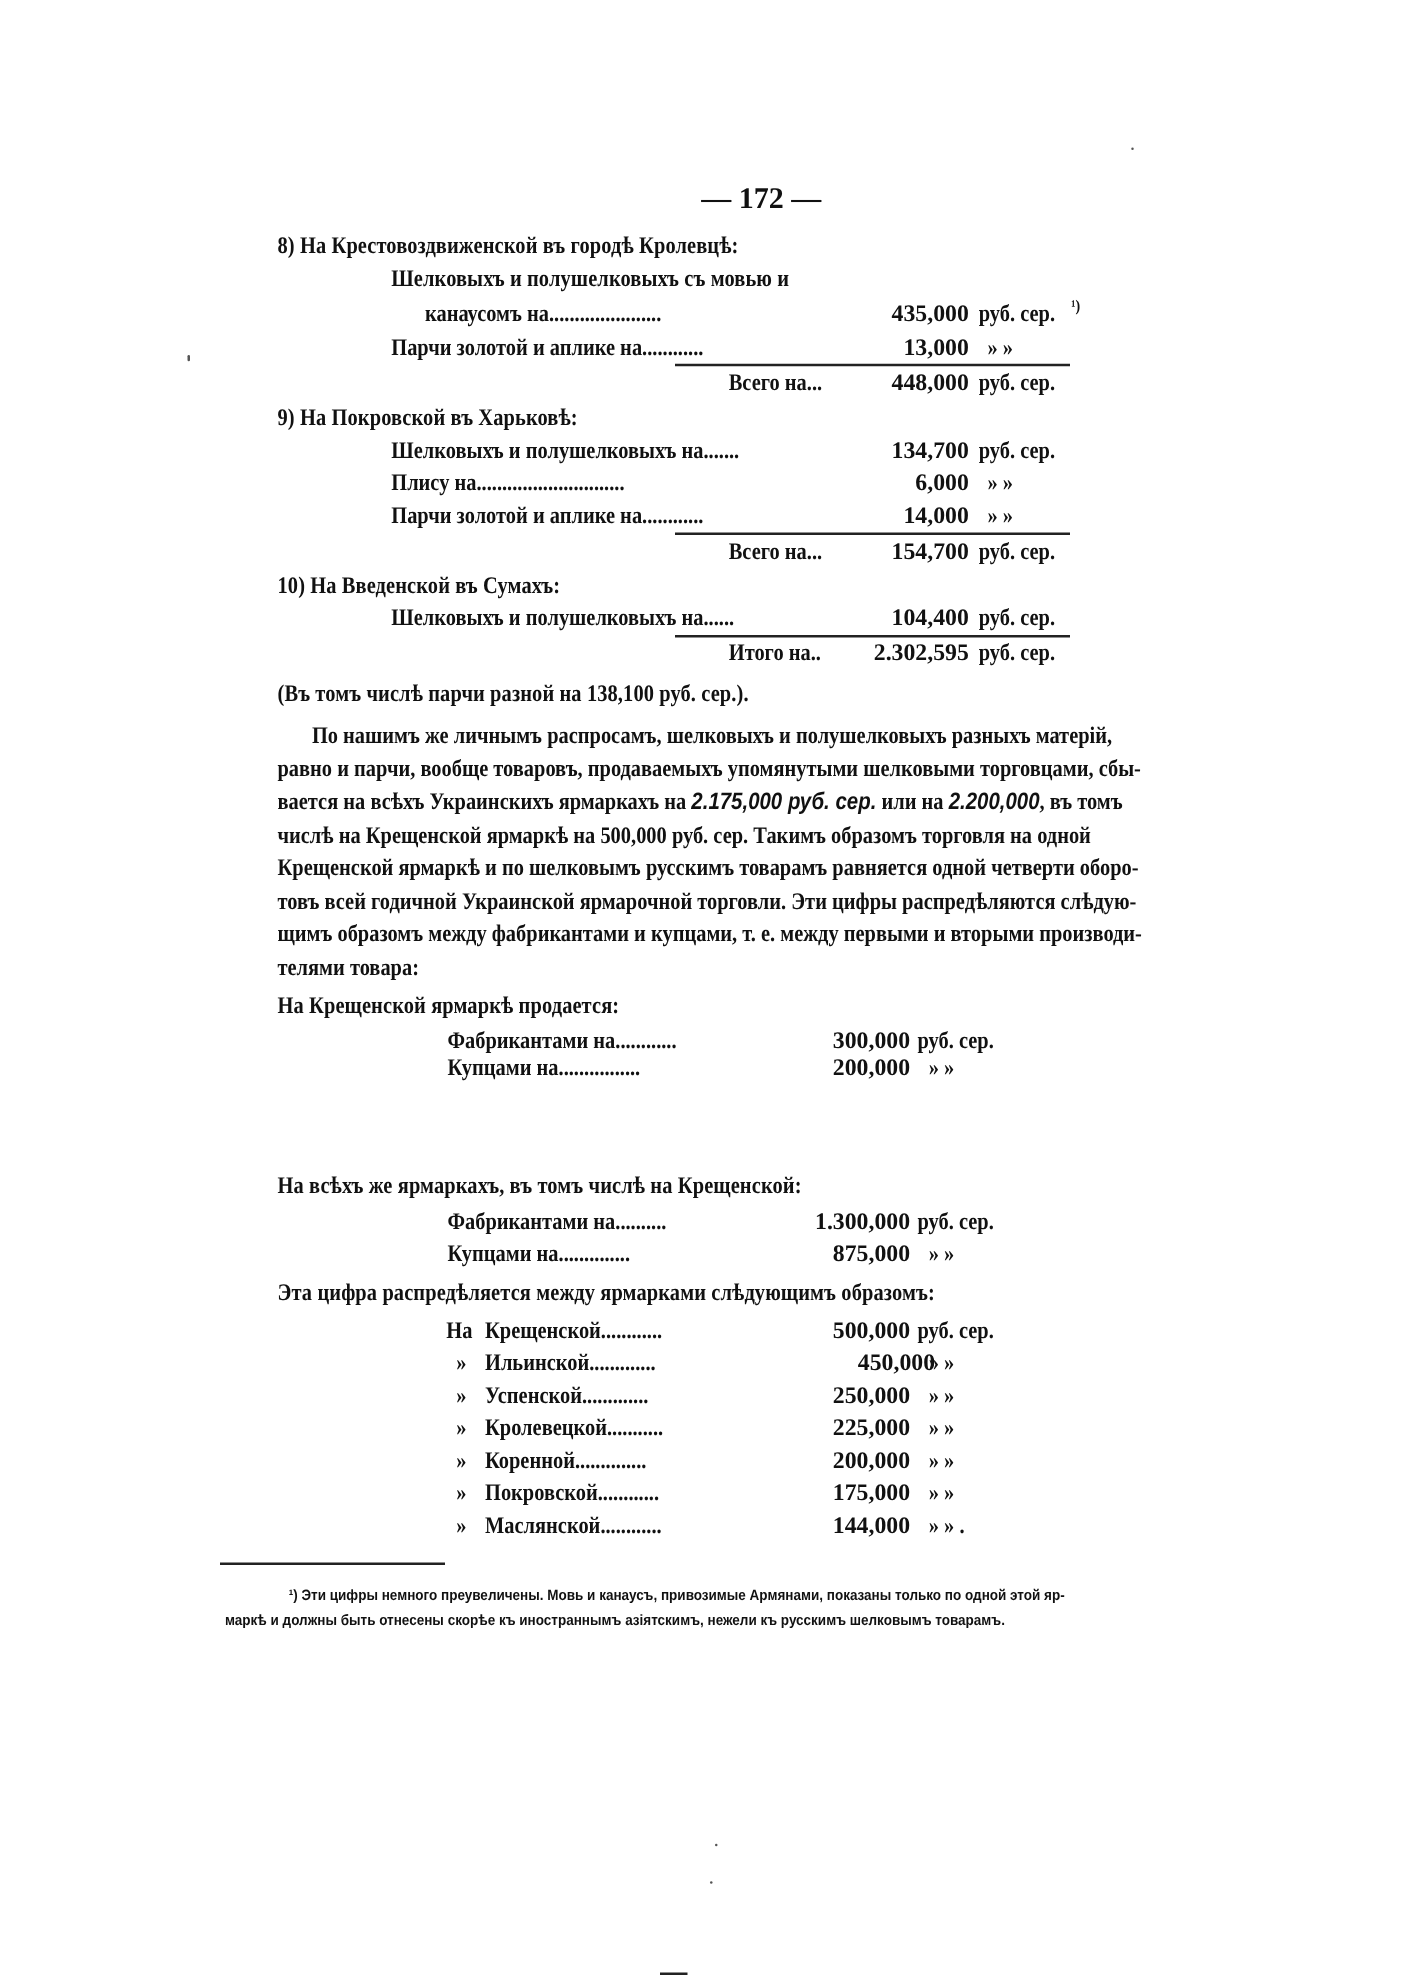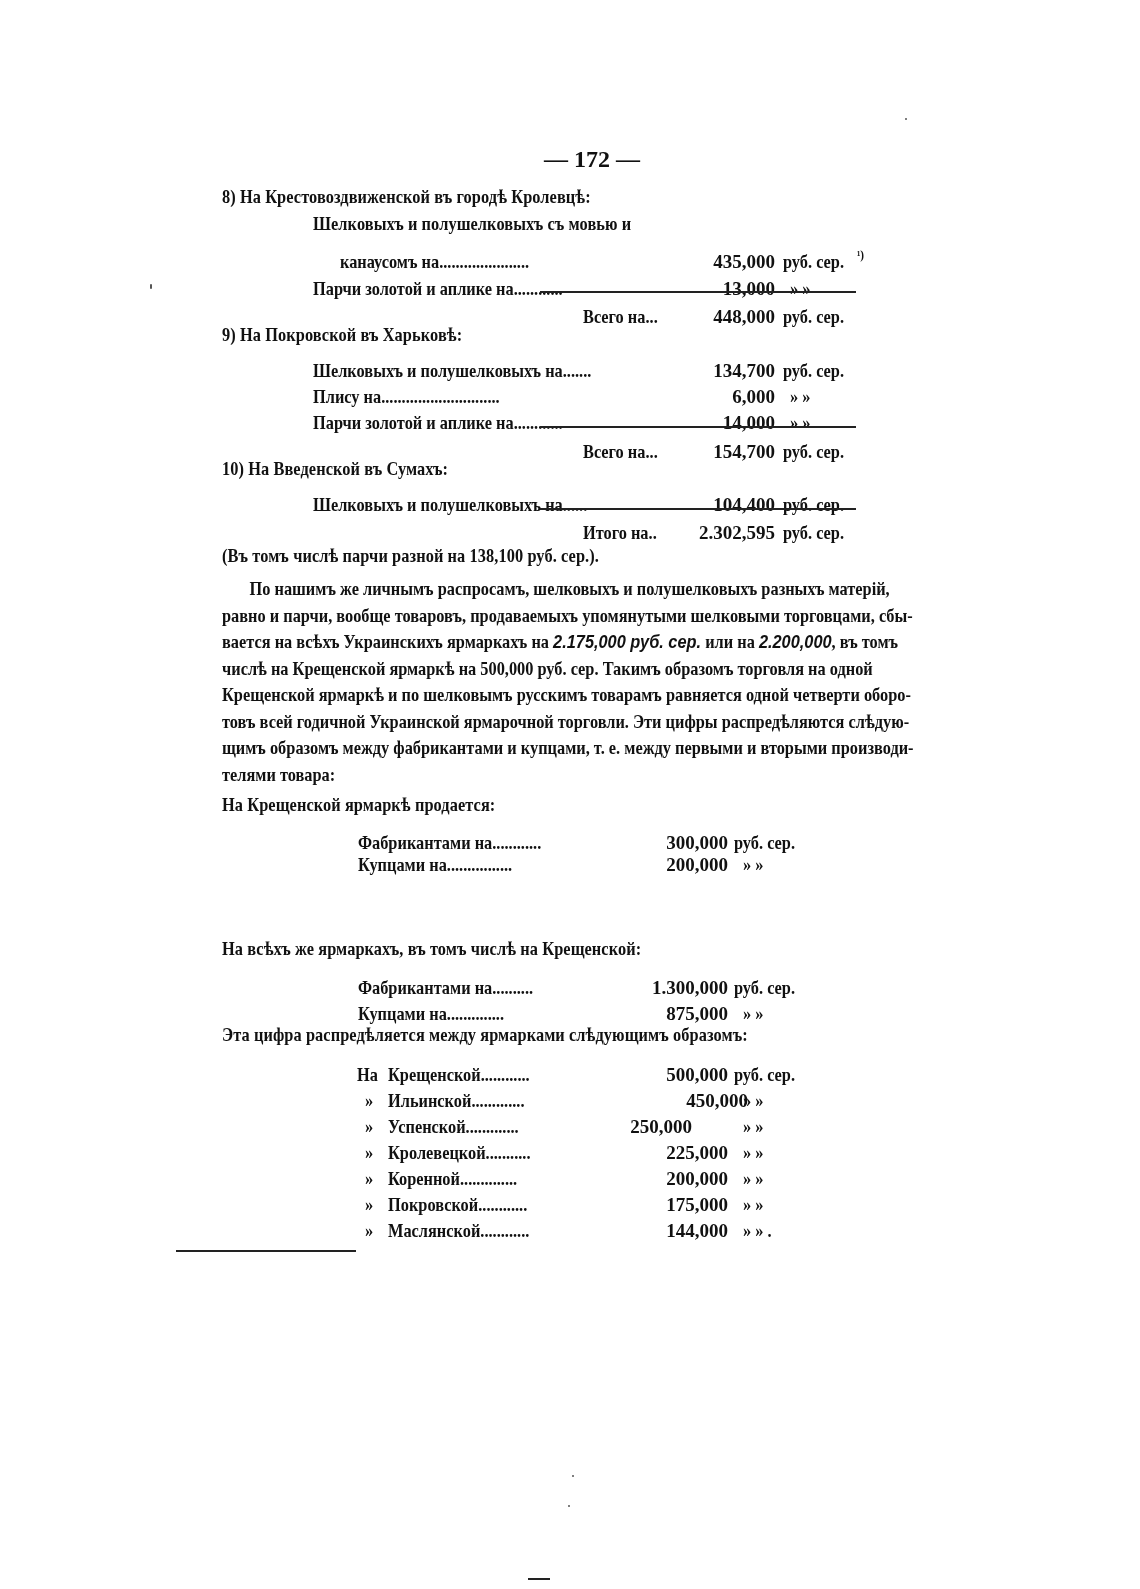--- a/index.html
+++ b/index.html
@@ -5,38 +5,38 @@
   html, body { margin: 0; padding: 0; background: #ffffff; }
   body {
     width: 1140px; height: 1589px; position: relative; overflow: hidden;
     font-family: "Liberation Serif", "DejaVu Serif", serif;
     color: #111;
   }
   .page { position: absolute; left: 0; top: 0; width: 1140px; height: 1589px; }
   .abs { position: absolute; white-space: nowrap; }
   .t { font-size: 19px; font-weight: bold; letter-spacing: 0.1px; transform: scaleX(0.86); transform-origin: left center; }
   .pn { font-size: 24px; font-weight: bold; }
-  .row { position: absolute; height: 24px; margin-top: 10px; }
+  .row { position: absolute; height: 24px; }
   .row .lbl { position: absolute; left: 0; top: 0; font-size: 19px; font-weight: bold; white-space: nowrap; transform: scaleX(0.86); transform-origin: left center; }
   .row .num { position: absolute; top: 0; font-size: 19px; font-weight: bold; text-align: right; white-space: nowrap; }
   .row .unit { position: absolute; top: 0; font-size: 19px; font-weight: bold; white-space: nowrap; transform: scaleX(0.86); transform-origin: left center; }
   .rule { position: absolute; height: 1.5px; background: #222; }
   .para { position: absolute; left: 222px; width: 780px; font-size: 19px; font-weight: bold; line-height: 26.5px; text-align: justify; }
   .para .line { display: block; white-space: nowrap; transform: scaleX(0.86); transform-origin: left center; }
   .it { font-style: italic; font-family: "Liberation Sans", "DejaVu Sans", sans-serif; font-weight: bold; }
   .fn { position: absolute; left: 222px; font-size: 12px; font-weight: bold; line-height: 20px; font-family: "Liberation Sans", "DejaVu Sans", sans-serif; }
   .fn .line { display: block; white-space: nowrap; transform: scaleX(0.9); transform-origin: left center; }
   .speck { position: absolute; width: 2px; height: 2px; background: #555; border-radius: 1px; }
 </style>
 </head>
 <body>
 
 <div class="page">
 
-  <div class="abs pn" style="left:544px; top:146px;">— 172 —</div>
+  <div class="abs pn" style="left:561px; top:146px;">— 172 —</div>
 
   <div class="abs t" style="left:222px; top:186px;">8) На Крестовоздвиженской въ городѣ Кролевцѣ:</div>
   <div class="abs t" style="left:313px; top:213px;">Шелковыхъ и полушелковыхъ съ мовью и</div>
   <div class="row" style="left:0; top:241px; width:1140px;">
     <span class="lbl" style="left:340px;">канаусомъ на......................</span>
     <span class="num" style="left:680px; width:95px;">435,000</span>
     <span class="unit" style="left:783px;">руб. сер.</span>
     <span class="unit" style="left:857px; font-size:13px; top:-4px;">¹)</span>
   </div>
   <div class="row" style="left:0; top:268px; width:1140px;">
@@ -134,21 +134,21 @@
   </div>
   <div class="row" style="left:0; top:1080px; width:1140px;">
     <span class="lbl" style="left:365px;">»</span>
     <span class="lbl" style="left:388px;">Ильинской.............</span>
     <span class="num" style="left:660px; width:88px;">450,000</span>
     <span class="unit" style="left:743px;">»     »</span>
   </div>
   <div class="row" style="left:0; top:1106px; width:1140px;">
     <span class="lbl" style="left:365px;">»</span>
     <span class="lbl" style="left:388px;">Успенской.............</span>
-    <span class="num" style="left:604px; width:88px;">250,000</span>
+    <span class="num" style="left:640px; width:88px;">250,000</span>
     <span class="unit" style="left:743px;">»     »</span>
   </div>
   <div class="row" style="left:0; top:1132px; width:1140px;">
     <span class="lbl" style="left:365px;">»</span>
     <span class="lbl" style="left:388px;">Кролевецкой...........</span>
     <span class="num" style="left:640px; width:88px;">225,000</span>
     <span class="unit" style="left:743px;">»     »</span>
   </div>
   <div class="row" style="left:0; top:1158px; width:1140px;">
     <span class="lbl" style="left:365px;">»</span>
@@ -164,20 +164,24 @@
   </div>
   <div class="row" style="left:0; top:1210px; width:1140px;">
     <span class="lbl" style="left:365px;">»</span>
     <span class="lbl" style="left:388px;">Маслянской............</span>
     <span class="num" style="left:640px; width:88px;">144,000</span>
     <span class="unit" style="left:743px;">»     »  .</span>
   </div>
 
   <div class="rule" style="left:176px; top:1250px; width:180px; height:2px;"></div>
 
+  <div class="fn" style="top:1266px; left:222px;">
+    <span class="line" style="padding-left:10px;">¹) Эти цифры немного преувеличены. Мовь и канаусъ, привозимые Армянами, показаны только по одной этой яр-</span>
+    <span class="line" style="margin-left:-42px;">маркѣ и должны быть отнесены скорѣе къ иностраннымъ азіятскимъ, нежели къ русскимъ шелковымъ товарамъ.</span>
+  </div>
 
   <div class="speck" style="left:905px; top:118px;"></div>
   <div class="speck" style="left:150px; top:284px; height:5px; width:2px;"></div>
   <div class="speck" style="left:572px; top:1475px;"></div>
   <div class="speck" style="left:568px; top:1505px;"></div>
   <div class="rule" style="left:528px; top:1578px; width:22px; height:2px;"></div>
 
 </div>
 
 </body></html>

